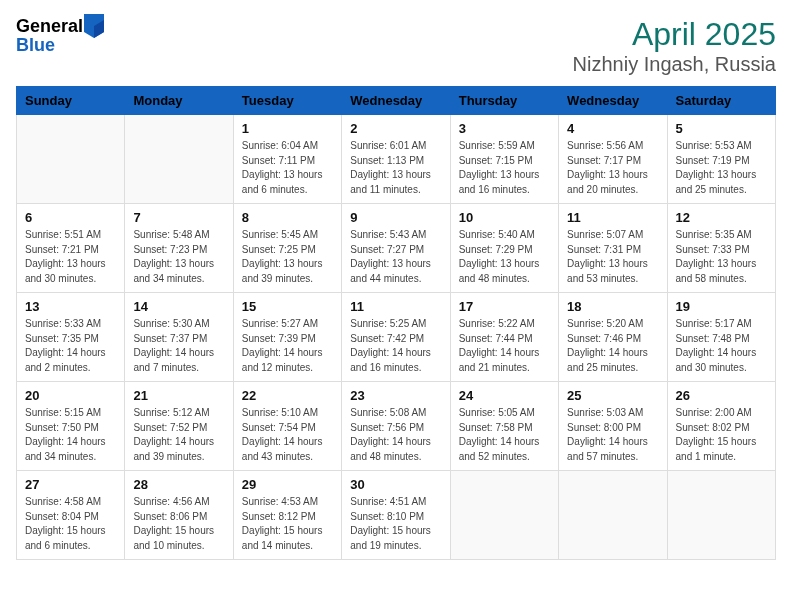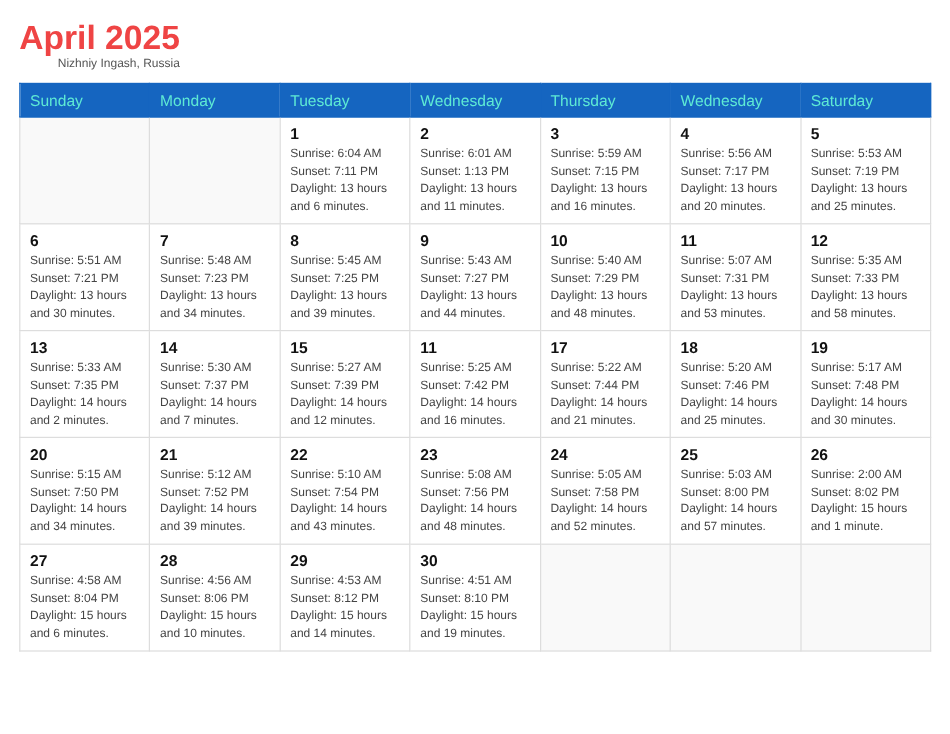--- a/index.html
+++ b/index.html
@@ -30,40 +30,40 @@
     .logo-icon {
       width: 20px;
       height: 24px;
       margin-left: 2px;
       margin-top: -2px;
     }
     .title-area {
       text-align: right;
     }
     .month-title {
-      font-size: 28px;
-      font-weight: bold;
-      color: #ef4444;
+      font-size: 32px;
+      font-weight: normal;
+      color: #0f766e;
     }
     .location {
-      font-size: 10px;
+      font-size: 20px;
       color: #555;
     }
     .calendar {
       width: 100%;
       border-collapse: collapse;
       border: 1px solid #ccc;
     }
     .calendar th {
       background: #1565c0;
-      color: #5eead4;
+      color: #000000;
       text-align: left;
       padding: 6px 8px;
       font-size: 13px;
-      font-weight: normal;
+      font-weight: bold;
       border: 1px solid #1565c0;
     }
     .calendar td {
       vertical-align: top;
       padding: 6px 8px;
       border: 1px solid #ddd;
       width: 108px;
       min-height: 80px;
       font-size: 10.5px;
       color: #333;
@@ -81,20 +81,31 @@
     .day-info {
       font-size: 10px;
       color: #444;
       line-height: 1.45;
     }
   </style>
 </head>
 <body>
 
 <div class="header">
+  <div class="logo">
+    <div class="logo-text">
+      <span>
+        <span>General</span><svg class="logo-icon" viewBox="0 0 20 24" xmlns="http://www.w3.org/2000/svg" style="display:inline;vertical-align:middle;margin-left:1px">
+            <polygon points="0,0 20,0 20,18 10,24 0,18" fill="#1565c0"></polygon>
+            <polygon points="10,12 20,6 20,18 10,24" fill="#0d47a1"></polygon>
+          </svg>
+      </span>
+      <span style="color:#1565c0;font-size:18px;font-weight:bold;margin-top:-2px;">Blue</span>
+    </div>
+  </div>
   <div class="title-area">
     <div class="month-title">April 2025</div>
     <div class="location">Nizhniy Ingash, Russia</div>
   </div>
 </div>
 
 <table class="calendar">
   <thead>
     <tr>
     <th>Sunday</th>

